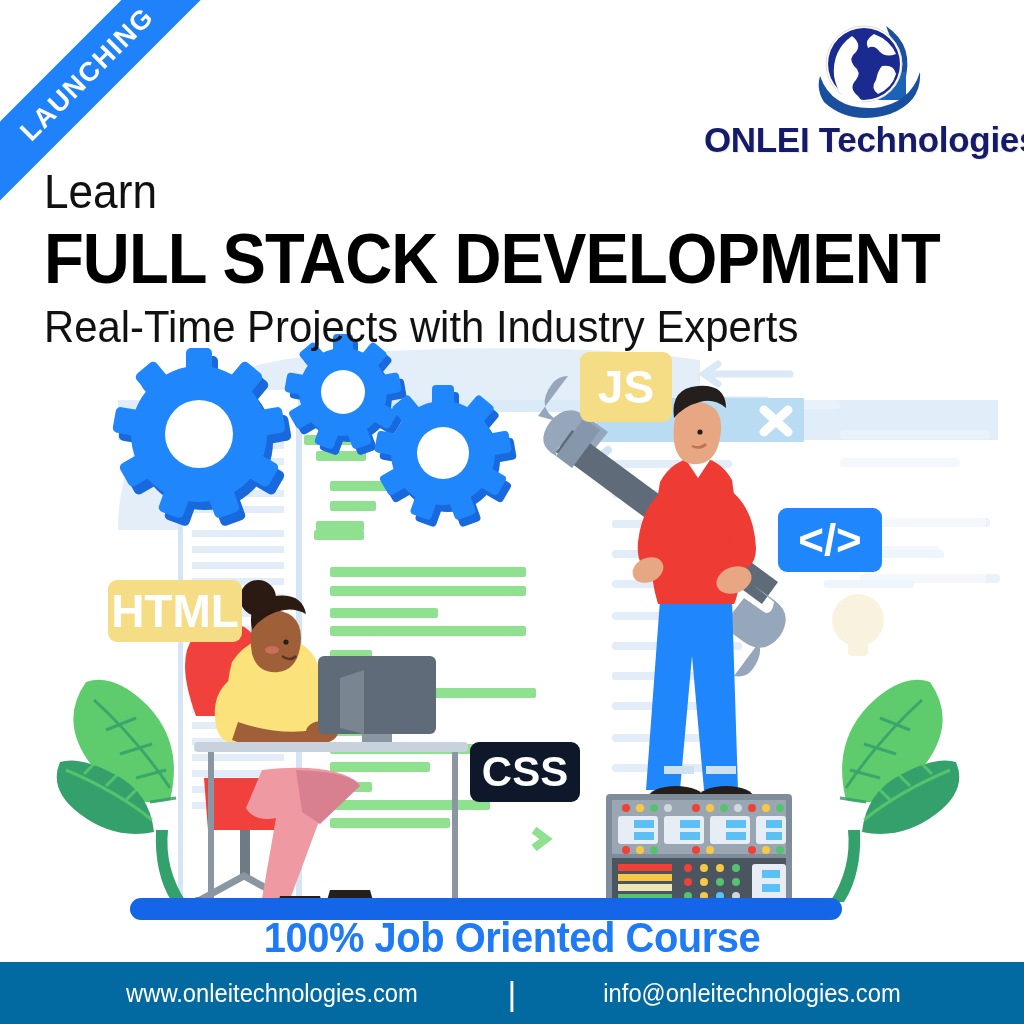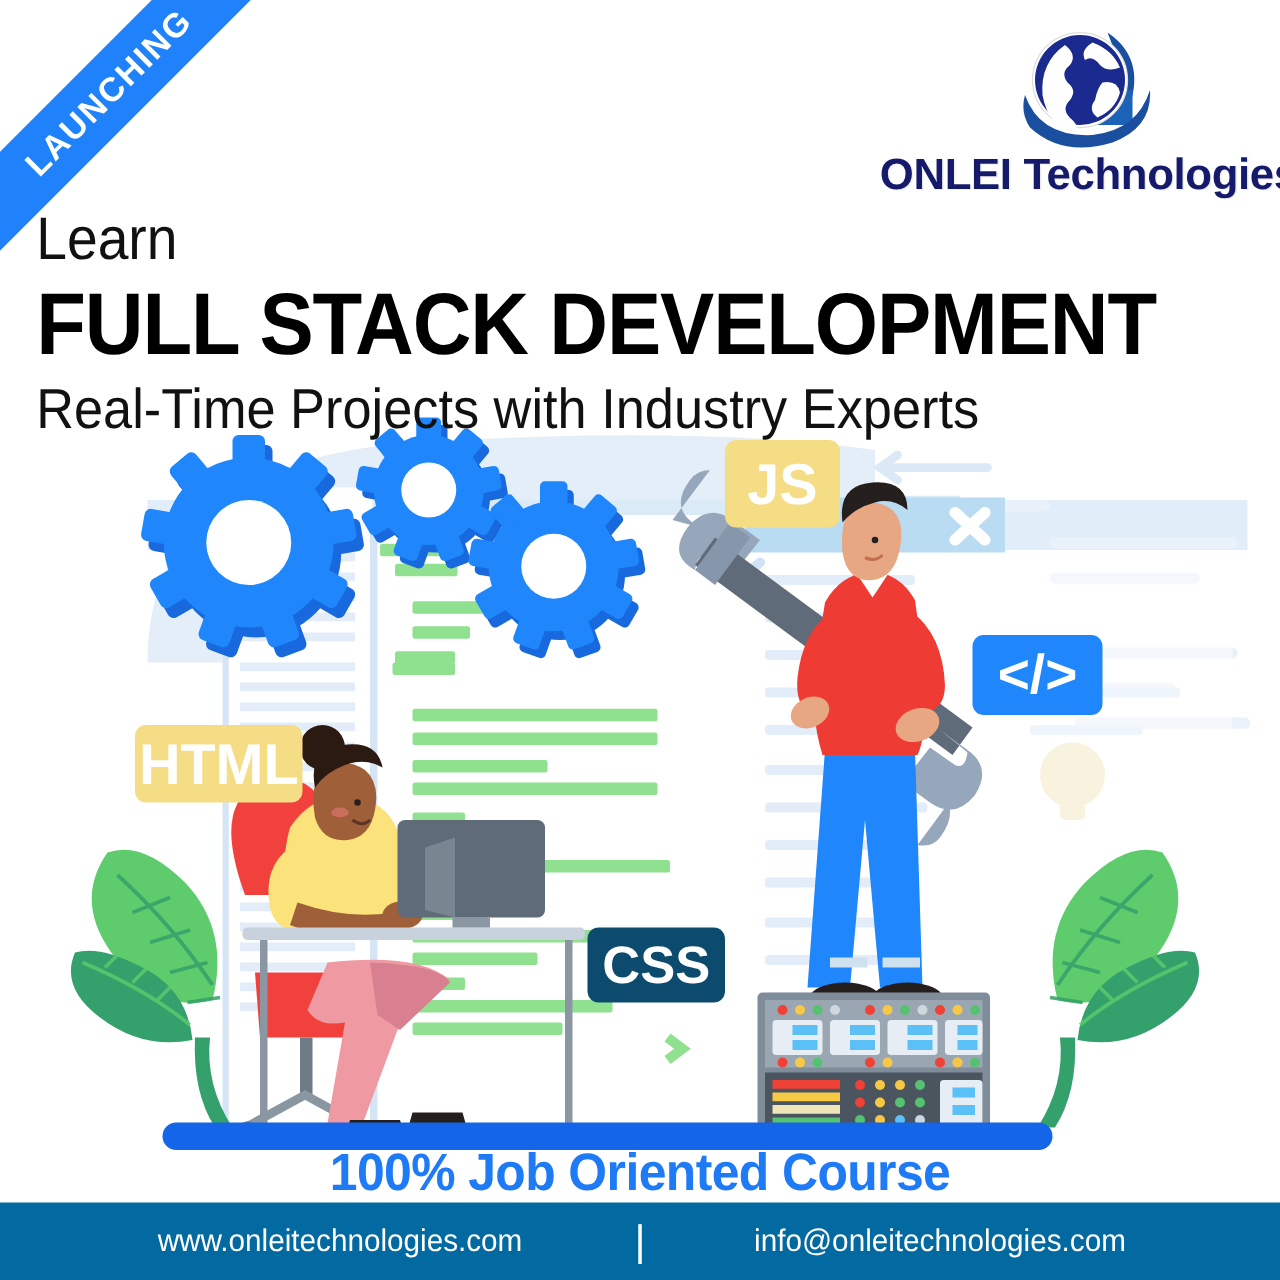--- a/index.html
+++ b/index.html
@@ -28,21 +28,21 @@
         display:flex;flex-direction:column;align-items:center;}
   .logo-mark{width:118px;height:112px;position:relative;}
   .logo-text{
     font-size:35px;font-weight:bold;color:#151a6a;
     letter-spacing:-0.3px;white-space:nowrap;margin-top:-4px;
     text-shadow:0 0 2px #fff,0 0 3px #fff,1px 1px 0 #dedede;
     font-family:"Liberation Sans", sans-serif;
   }
 
   
-  .headline{position:absolute;left:29px;top:168px;z-index:30;}
+  .headline{position:absolute;left:44px;top:168px;z-index:30;}
   .h-learn{font-size:48px;font-weight:400;color:#111;line-height:1.0;
            transform:scaleX(0.92);transform-origin:left center;}
   .h-main{font-size:70px;font-weight:bold;color:#000;line-height:1.06;letter-spacing:-1px;
           transform:scaleX(0.93);transform-origin:left center;margin-top:6px;}
   .h-sub{font-size:45px;font-weight:500;color:#111;line-height:1.1;
          transform:scaleX(0.93);transform-origin:left center;margin-top:6px;}
 
   
   .illu{position:absolute;left:0;top:330px;width:1024px;height:590px;z-index:10;}
 
@@ -58,21 +58,21 @@
           display:flex;align-items:center;justify-content:center;gap:0;}
   .f-url{color:#fff;font-size:25px;width:420px;text-align:center;transform:scaleX(0.95);}
   .f-div{color:#fff;font-size:34px;font-weight:300;width:60px;text-align:center;}
   .f-mail{color:#fff;font-size:25px;width:420px;text-align:center;transform:scaleX(0.95);}
 
   
   .badge{position:absolute;display:flex;align-items:center;justify-content:center;
          color:#fff;font-weight:bold;border-radius:9px;}
   .badge-html{left:108px;top:250px;width:134px;height:62px;background:#f5dd86;font-size:46px;}
   .badge-js{left:580px;top:22px;width:92px;height:70px;background:#f5dd86;font-size:46px;}
-  .badge-css{left:470px;top:412px;width:110px;height:60px;background:#0c4a6e;font-size:42px;}
+  .badge-css{left:470px;top:412px;width:110px;height:60px;background:#0f172a;font-size:42px;}
   .badge-code{left:778px;top:178px;width:104px;height:64px;background:#1f87fb;font-size:44px;}
 </style>
 </head>
 <body>
 
 <div class="poster">
 
   <div class="ribbon-wrap">
     <div class="ribbon">
       <span>LAUNCHING</span>

